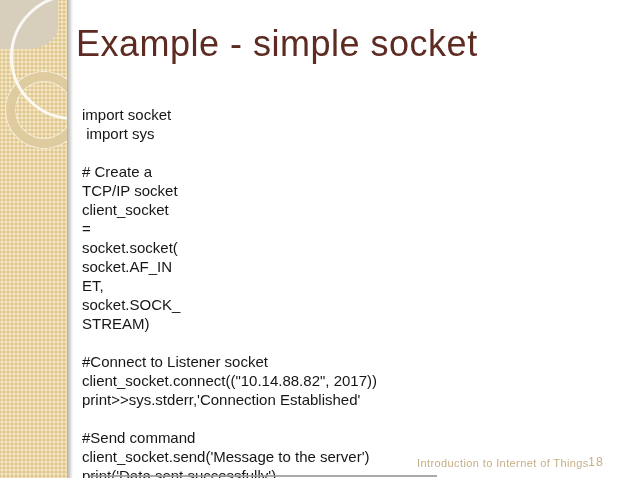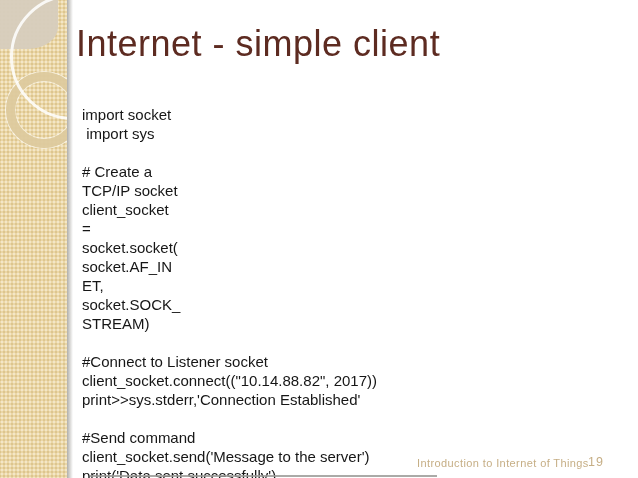--- a/index.html
+++ b/index.html
@@ -79,23 +79,23 @@
 
 <div class="slide">
 
   <div class="sidebar">
     <div class="corner-block"></div>
     <div class="ring"></div>
     <div class="circle-outline"></div>
   </div>
   <div class="sidebar-shadow"></div>
 
-  <div class="title">Internet - simple client</div>
+  <div class="title">Example - simple socket</div>
 
   <div class="code"><div class="code-line">import socket</div><div class="code-line"> import sys</div><div class="code-line">&nbsp;</div><div class="code-line"># Create a</div><div class="code-line">TCP/IP socket</div><div class="code-line">client_socket</div><div class="code-line">=</div><div class="code-line">socket.socket(</div><div class="code-line">socket.AF_IN</div><div class="code-line">ET,</div><div class="code-line">socket.SOCK_</div><div class="code-line">STREAM)</div><div class="code-line">&nbsp;</div><div class="code-line">#Connect to Listener socket</div><div class="code-line">client_socket.connect(("10.14.88.82", 2017))</div><div class="code-line">print&gt;&gt;sys.stderr,'Connection Established'</div><div class="code-line">&nbsp;</div><div class="code-line">#Send command</div><div class="code-line">client_socket.send('Message to the server')</div><div class="code-line">print('Data sent successfully')</div></div>
 
   <div class="footer-text">Introduction to Internet of Things</div>
 
-  <div class="page-number">19</div>
+  <div class="page-number">18</div>
 
   <div class="clipped-line"></div>
 
 </div>
 
 </body></html>

